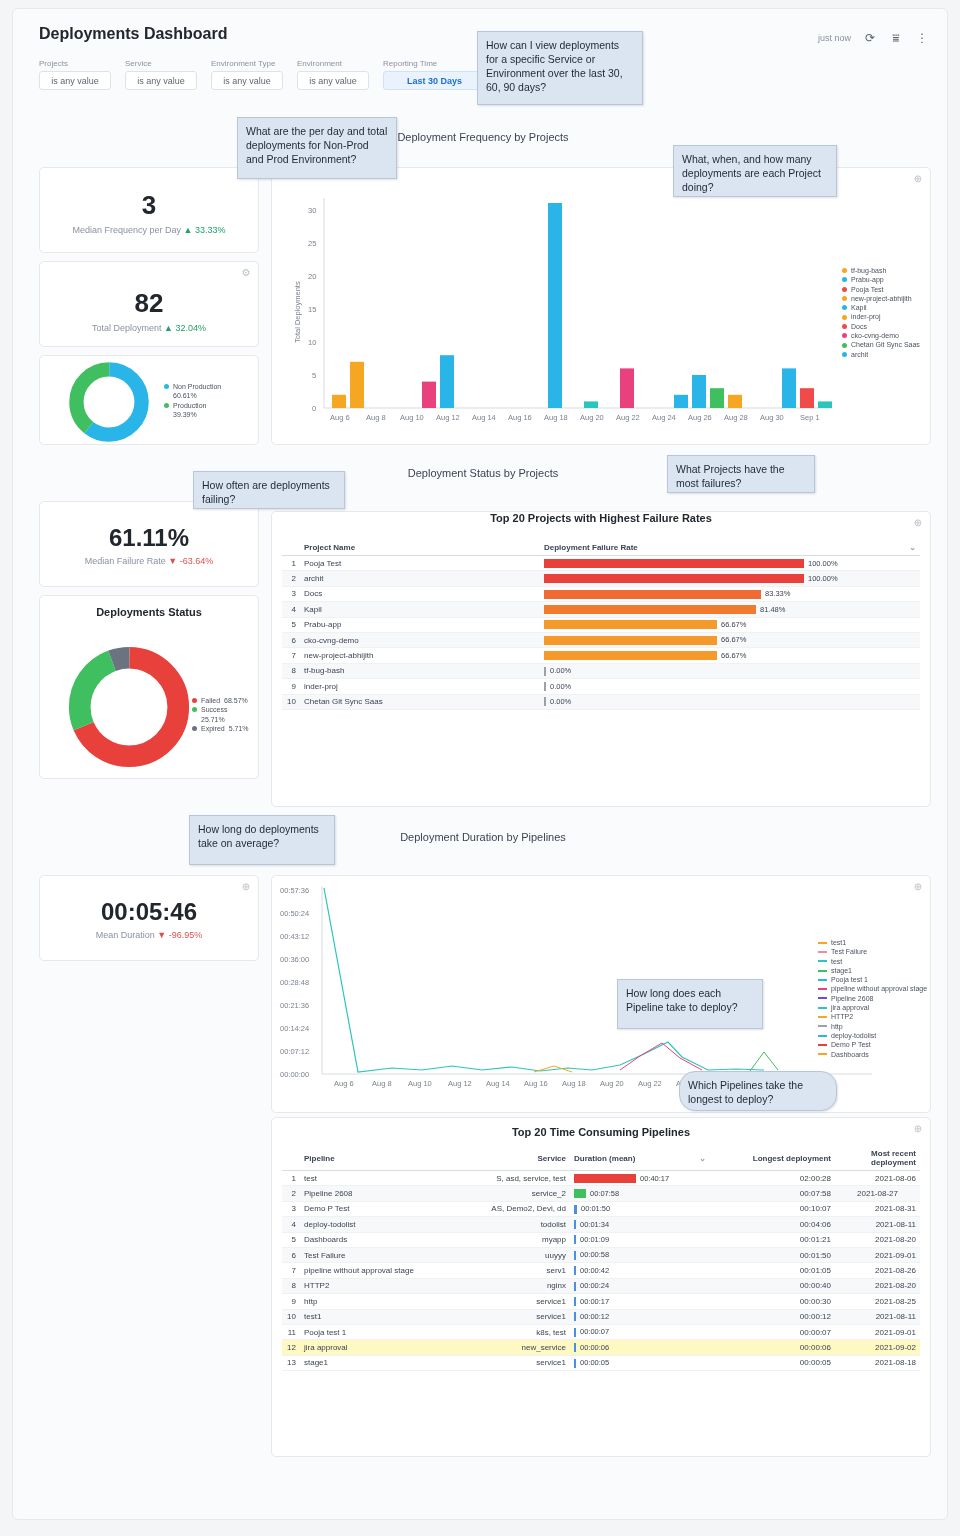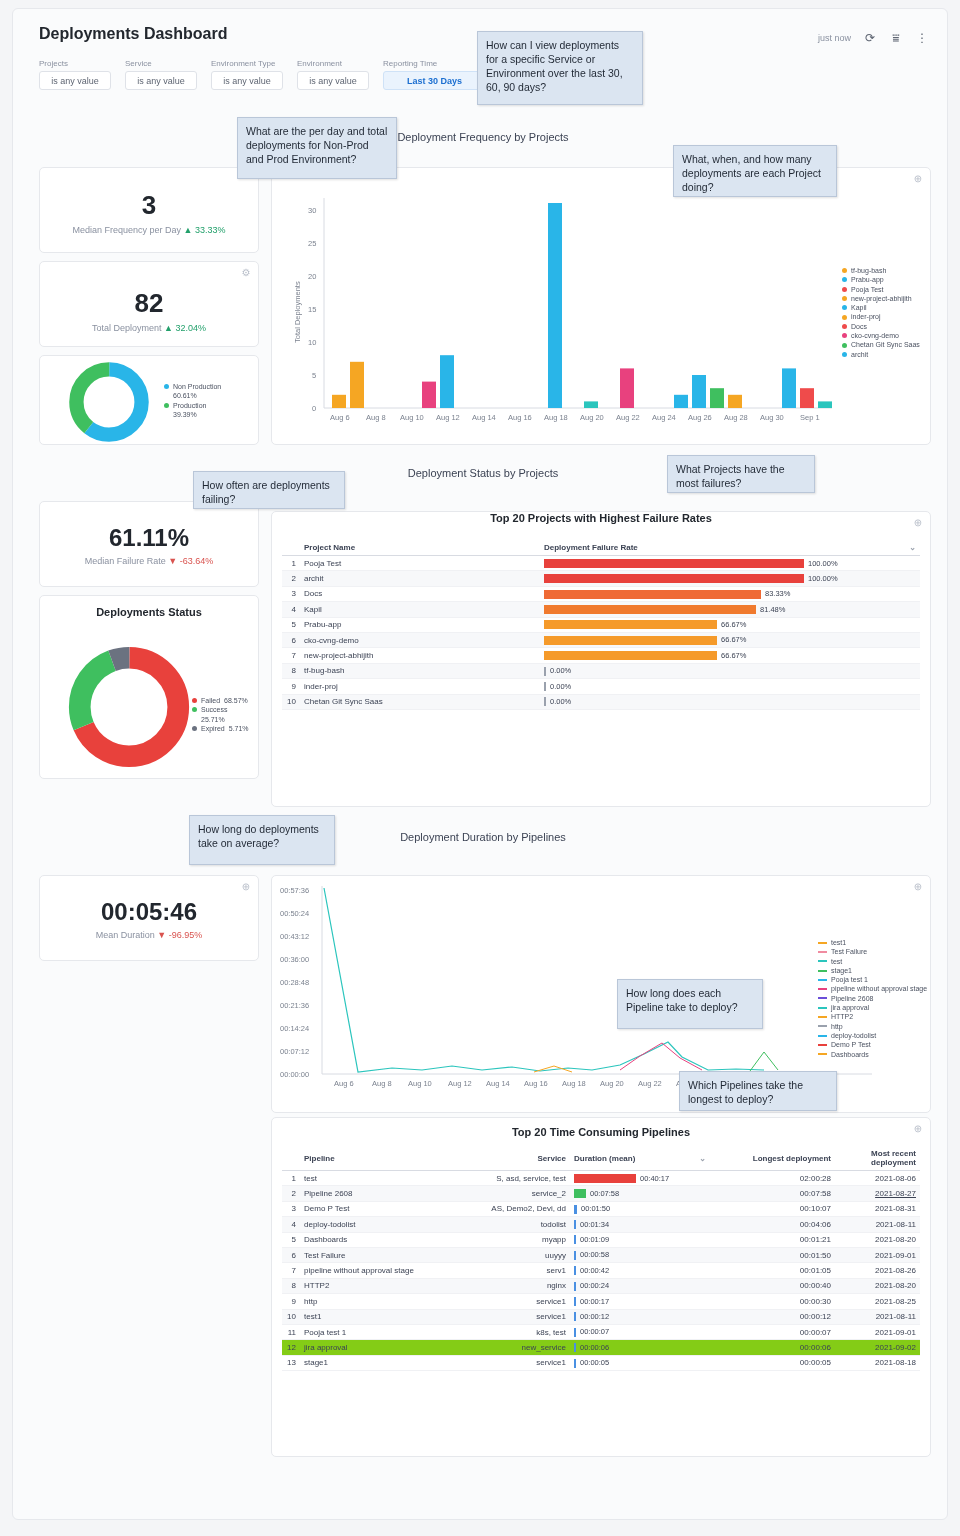--- a/index.html
+++ b/index.html
@@ -476,21 +476,21 @@
               <td><span style="display:inline-block;width:62px;height:9px;background:#e8413c;vertical-align:middle;"></span><span class="pct" style="margin-left:4px;">00:40:17</span></td>
               <td style="text-align: right;">02:00:28</td>
               <td style="text-align: right;">2021-08-06</td>
             </tr>
             <tr style="background: rgb(247, 248, 250);">
               <td class="idx">2</td>
               <td>Pipeline 2608</td>
               <td style="text-align: right;">service_2</td>
               <td><span style="display:inline-block;width:12px;height:9px;background:#3fbf5f;vertical-align:middle;"></span><span class="pct" style="margin-left:4px;">00:07:58</span></td>
               <td style="text-align: right;">00:07:58</td>
-              <td style="text-align: right; text-decoration: underline;">2021-08-27</td>
+              <td style="text-align: center;">2021-08-27</td>
             </tr>
             <tr>
               <td class="idx">3</td>
               <td>Demo P Test</td>
               <td style="text-align: right;">AS, Demo2, Devi, dd</td>
               <td><span style="display:inline-block;width:3px;height:9px;background:#4a90e2;vertical-align:middle;"></span><span class="pct" style="margin-left:4px;">00:01:50</span></td>
               <td style="text-align: right;">00:10:07</td>
               <td style="text-align: right;">2021-08-31</td>
             </tr>
             <tr style="background: rgb(247, 248, 250);">
@@ -550,21 +550,21 @@
               <td style="text-align: right;">2021-08-11</td>
             </tr>
             <tr>
               <td class="idx">11</td>
               <td>Pooja test 1</td>
               <td style="text-align: right;">k8s, test</td>
               <td><span style="display:inline-block;width:2px;height:9px;background:#4a90e2;vertical-align:middle;"></span><span class="pct" style="margin-left:4px;">00:00:07</span></td>
               <td style="text-align: right;">00:00:07</td>
               <td style="text-align: right;">2021-09-01</td>
             </tr>
-            <tr style="background: #84cc16;">
+            <tr style="background: #fef9c3;">
               <td class="idx">12</td>
               <td>jira approval</td>
               <td style="text-align: right;">new_service</td>
               <td><span style="display:inline-block;width:2px;height:9px;background:#4a90e2;vertical-align:middle;"></span><span class="pct" style="margin-left:4px;">00:00:06</span></td>
               <td style="text-align: right;">00:00:06</td>
               <td style="text-align: right;">2021-09-02</td>
             </tr>
             <tr>
               <td class="idx">13</td>
               <td>stage1</td>
@@ -578,15 +578,15 @@
     </div>
   </div>
 
   <div class="callout" style="left:464px; top:22px; width:166px; height:74px;">How can I view deployments for a specific Service or Environment over the last 30, 60, 90 days?</div>
   <div class="callout" style="left:224px; top:108px; width:160px; height:62px;">What are the per day and total deployments for Non-Prod and Prod Environment?</div>
   <div class="callout" style="left:660px; top:136px; width:164px; height:52px;">What, when, and how many deployments are each Project doing?</div>
   <div class="callout" style="left:180px; top:462px; width:152px; height:38px;">How often are deployments failing?</div>
   <div class="callout" style="left:654px; top:446px; width:148px; height:38px;">What Projects have the most failures?</div>
   <div class="callout" style="left:176px; top:806px; width:146px; height:50px;">How long do deployments take on average?</div>
   <div class="callout" style="left:604px; top:970px; width:146px; height:50px;">How long does each Pipeline take to deploy?</div>
-  <div class="callout" style="left:666px; top:1062px; width:158px; height:40px;">Which Pipelines take the longest to deploy?</div>
+  <div class="callout" style="left:666px; top:1062px; width:158px; height:40px;border-radius:16px;">Which Pipelines take the longest to deploy?</div>
 
 </div>
 
 </body></html>

